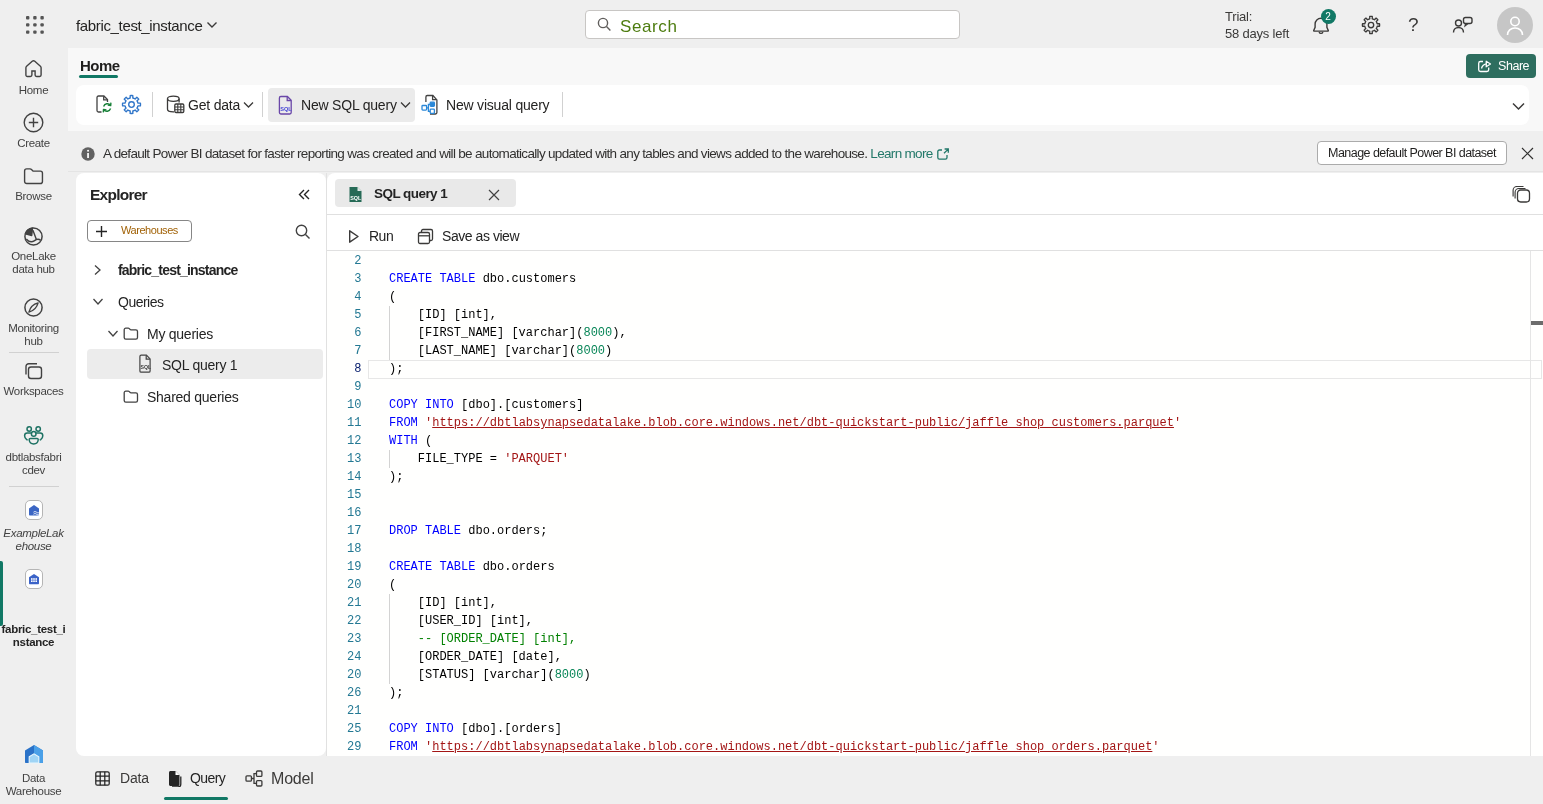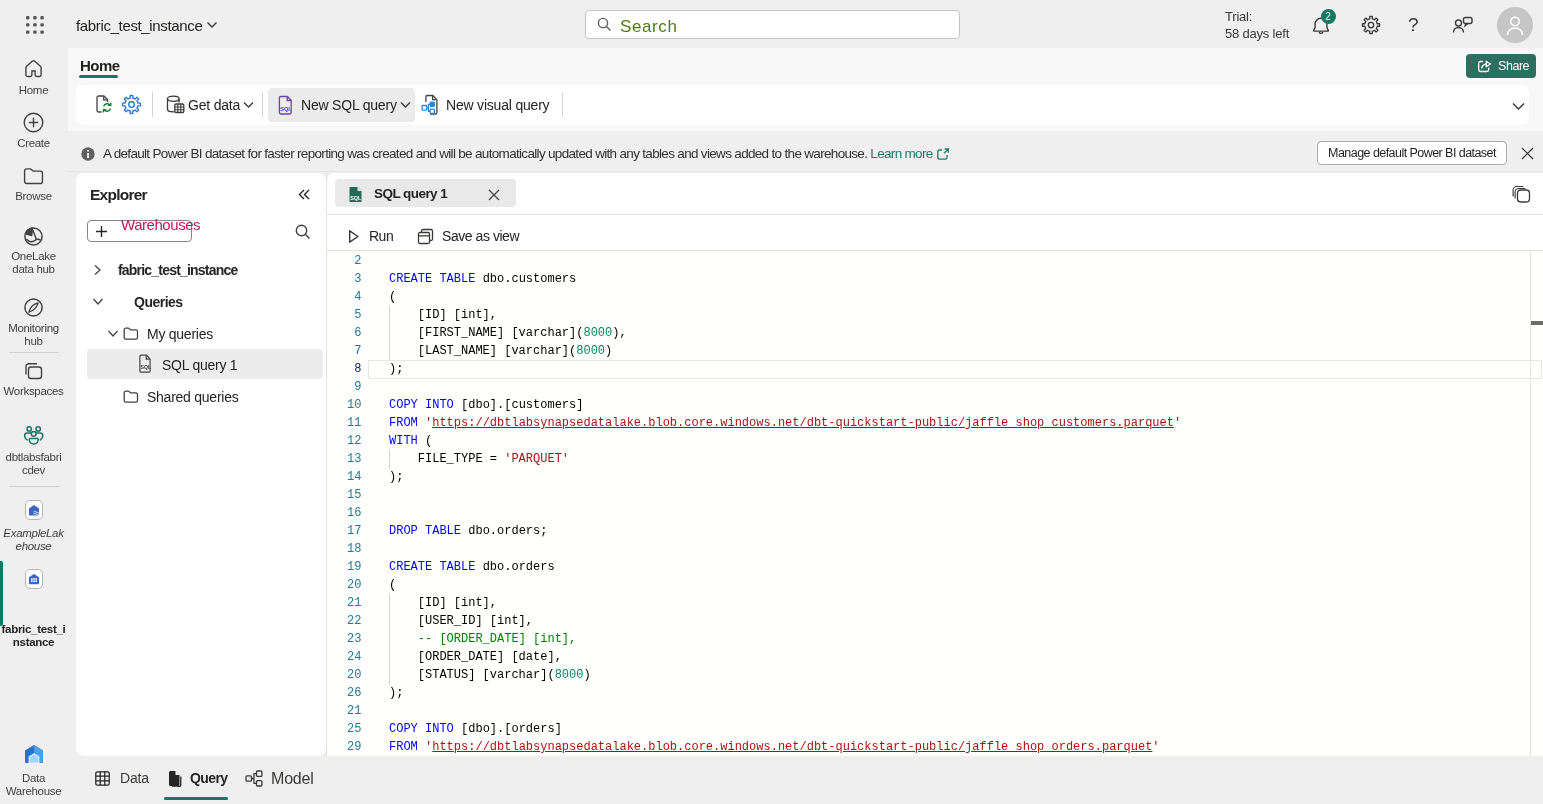--- a/index.html
+++ b/index.html
@@ -243,35 +243,35 @@
 
 <div class="abs" style="left:90px; top:186px; font-size:15.5px; font-weight:bold; letter-spacing:-0.75px; color:#242424;">Explorer</div>
 <svg class="abs" style="left:298px; top:189px;" width="12" height="11">
   <path d="M6 1 L1.5 5.5 L6 10 M11 1 L6.5 5.5 L11 10" fill="none" stroke="#242424" stroke-width="1.4"></path>
 </svg>
 
 <div class="abs" style="left:87px; top:220px; width:105px; height:22px; border:1px solid #868686; border-radius:4px; background:#fff;"></div>
 <svg class="abs" style="left:95px; top:225px;" width="13" height="13">
     <path d="M6.5 1 V12 M1 6.5 H12" stroke="#242424" stroke-width="1.4"></path>
   </svg>
-<div class="abs" style="left:121px; top:216px; font-size:15px; letter-spacing:-0.45px; color:#be185d;">Warehouses</div>
+<div class="abs" style="left:121px; top:224px; font-size:11px; letter-spacing:-0.45px; color:#a16207;">Warehouses</div>
 <svg class="abs" style="left:295px; top:224px;" width="16" height="16">
     <circle cx="6.5" cy="6.5" r="5.2" fill="none" stroke="#424242" stroke-width="1.4"></circle>
     <path d="M10.5 10.5 L14.5 14.5" stroke="#424242" stroke-width="1.4"></path>
   </svg>
 
 <svg class="abs" style="left:93px; top:264px;" width="9" height="12">
     <path d="M2 1.5 L7 6 L2 10.5" fill="none" stroke="#424242" stroke-width="1.3"></path>
   </svg>
 <div class="abs" style="left:118px; top:262px; font-size:14px; font-weight:bold; letter-spacing:-0.8px; color:#242424;">fabric_test_instance</div>
 
 <svg class="abs" style="left:92px; top:297px;" width="12" height="9">
     <path d="M1.5 2 L6 7 L10.5 2" fill="none" stroke="#424242" stroke-width="1.3"></path>
   </svg>
-<div class="abs" style="left:134px; top:294px; font-size:14px; font-weight:bold; letter-spacing:-0.5px; color:#242424;text-align:right;">Queries</div>
+<div class="abs" style="left:118px; top:294px; font-size:14px; font-weight:normal; letter-spacing:-0.5px; color:#242424;text-align:right;">Queries</div>
 
 <svg class="abs" style="left:107px; top:329px;" width="12" height="9">
     <path d="M1.5 2 L6 7 L10.5 2" fill="none" stroke="#424242" stroke-width="1.3"></path>
   </svg>
 <svg class="abs" style="left:123px; top:326px;" width="16" height="14">
   <path d="M1.2 3.8 c0-.9.7-1.6 1.6-1.6 h2.4 c.4 0 .8.15 1.1.45 l.9.9 c.2.2.45.3.7.3 h5 c.9 0 1.6.7 1.6 1.6 v6 c0 .9-.7 1.6-1.6 1.6 H2.8 c-.9 0-1.6-.7-1.6-1.6z" fill="none" stroke="#424242" stroke-width="1.3"></path>
 </svg>
 <div class="abs" style="left:147px; top:326px; font-size:14px; letter-spacing:-0.25px; color:#242424;">My queries</div>
 
 <div class="abs" style="left:87px; top:349px; width:236px; height:30px; background:#ececec; border-radius:4px;"></div>
@@ -367,21 +367,21 @@
   <rect x="0.8" y="0.8" width="13.4" height="13.4" rx="1.5" fill="none" stroke="#242424" stroke-width="1.25"></rect>
   <path d="M0.8 5.2 H14.2 M0.8 9.8 H14.2 M5.2 0.8 V14.2 M9.8 0.8 V14.2" stroke="#242424" stroke-width="1.25"></path>
 </svg>
 <div class="abs" style="left:120px; top:770px; font-size:14px; letter-spacing:-0.2px; color:#3b3a39;">Data</div>
 
 <svg class="abs" style="left:167px; top:770px;" width="16" height="17">
   <path d="M2 2.5 c0-.8.7-1.5 1.5-1.5 h5 L12.5 5 v9.5 c0 .8-.7 1.5-1.5 1.5 H3.5 c-.8 0-1.5-.7-1.5-1.5z" fill="#242424"></path>
   <path d="M8.5 1 L12.5 5 H8.5 Z" fill="#ffffff"></path>
   <path d="M13.8 6.5 v7.8 c0 1.5-1.2 2.7-2.7 2.7 H5" fill="none" stroke="#242424" stroke-width="1.3"></path>
 </svg>
-<div class="abs" style="left:190px; top:770px; font-size:14px; font-weight:bold; letter-spacing:-0.6px; color:#242424;">Query</div>
+<div class="abs" style="left:190px; top:770px; font-size:14px; font-weight:normal; letter-spacing:-0.6px; color:#242424;">Query</div>
 <div class="abs" style="left:164px; top:797px; width:64px; height:3px; background:#117865; border-radius:2px;"></div>
 
 <svg class="abs" style="left:245px; top:770px;" width="18" height="17">
   <g fill="none" stroke="#3b3a39" stroke-width="1.3">
     <rect x="1" y="5.8" width="5.4" height="5.4" rx="1"></rect>
     <rect x="11.5" y="1" width="5.4" height="5.4" rx="1"></rect>
     <rect x="11.5" y="10.6" width="5.4" height="5.4" rx="1"></rect>
     <path d="M6.4 8.5 H9 V3.7 H11.5 M9 8.5 V13.3 H11.5"></path>
   </g>
 </svg>

